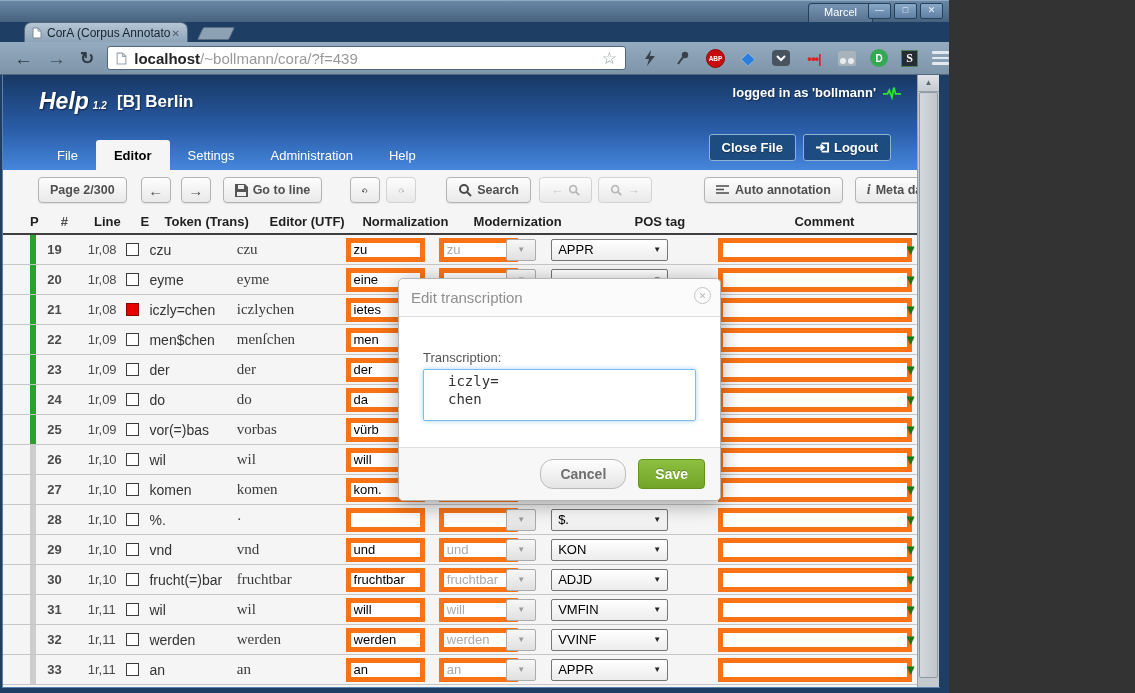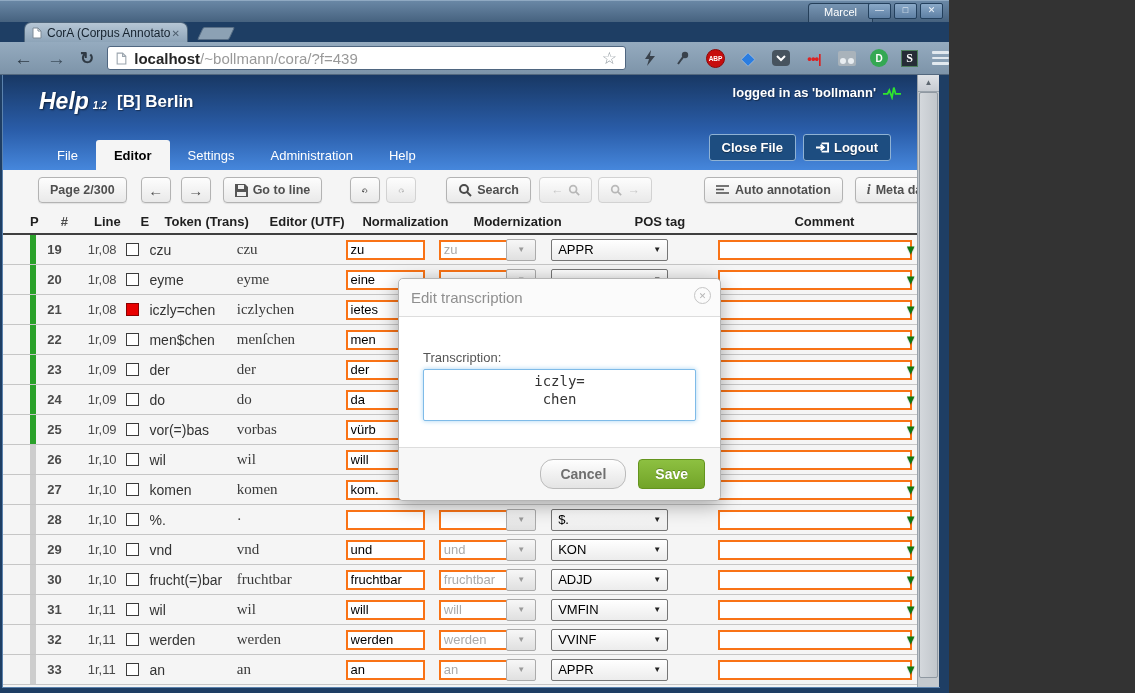--- a/index.html
+++ b/index.html
@@ -104,21 +104,21 @@
   .p-pending { background:#cdcdcd; }
   .c-num { width:26px; margin-left:6px; text-align:right; font-weight:bold; font-size:13px; color:#4a4a4a; }
   .c-line { width:46px; margin-left:26px; font-size:13px; color:#4a4a4a; }
   .c-e { width:15px; margin-left:4px; display:flex; }
   .checkbox { width:13px; height:13px; background:#fff; border:1px solid #3c3c3c; }
   .checkbox.error { background:#e80000; border-color:#8c0000; }
   .c-trans { width:105px; margin-left:10px; font-size:14px; color:#333; }
   .c-utf { width:95px; margin-left:8px; font-family:"Liberation Serif",serif; font-size:15px; color:#3a3a3a; }
   .c-norm { width:105px; margin-left:5px; }
   .c-mod { width:105px; margin-left:14px; }
-  .cell-input { width:100%; height:20px; border:2px solid #f97316; background:#fff; font-size:13px;
+  .cell-input { width:100%; height:20px; border:5px solid #f97316; background:#fff; font-size:13px;
     padding:7px 3px; color:#000; font-family:"Liberation Sans",sans-serif;margin-left:32px; }
   .cell-input::placeholder { color:#aaa; }
   .c-mini { margin-left:20px; }
   .mini-dd { width:30px; height:22px; border:1px solid #ababab; border-radius:2px;
     background:linear-gradient(#f7f7f7,#e0e0e0); color:#9b9b9b; font-size:8px; display:flex;
     align-items:center; justify-content:center; }
   .c-pos { width:117px; margin-left:15px; }
   .thead .c-pos { text-align:center; }
   .pos-select { width:117px; height:22px; border:1px solid #767676; border-radius:2px;
     background:linear-gradient(#fff,#ececec); display:flex; align-items:center;
@@ -134,21 +134,21 @@
   .modal-header { position:relative; padding:10px 12px; color:#8f8f8f; font-size:15px;
     background:#fbfbfb; border-bottom:1px solid #ddd; border-radius:5px 5px 0 0; }
   .modal-close { position:absolute; right:9px; top:8px; width:17px; height:17px; border:1px solid #c5c5c5;
     border-radius:50%; color:#b5b5b5; font-size:9px; display:flex; align-items:center; justify-content:center; }
   .modal-body { padding:16px 24px 22px; }
   .warning { margin-top:6px; color:#e60000; font-size:14px; }
   .warning b { font-weight:bold; }
   .field-label { margin-top:17px; margin-bottom:4px; color:#555; font-size:13px; }
   .modal textarea { width:100%; height:52px; border:1px solid #7fbbe8; box-shadow:0 0 5px #a8d4f2;
     border-radius:2px; font-family:"DejaVu Sans Mono",monospace; font-size:14px; color:#333;
-    padding:3px 24px; resize:none; line-height:1.25;text-align:center; }
+    padding:3px 24px; resize:none; line-height:1.25; }
   .modal-footer { background:#f7f7f7; border-top:1px solid #ddd; padding:11px 15px; display:flex;
     justify-content:flex-end; gap:12px; border-radius:0 0 5px 5px; }
   .btn-cancel { background:linear-gradient(#fefefe,#e4e4e4); border:1px solid #bbb; color:#6f6f6f;
     font-weight:bold; font-size:14px; padding:6px 19px; border-radius:13px; }
   .btn-save { background:linear-gradient(#8dc041,#72a428); border:1px solid #64941e; color:#fff;
     font-weight:bold; font-size:14px; padding:6px 16px; border-radius:4px; text-shadow:0 -1px 0 rgba(0,0,0,.25); }
 </style>
 </head>
 <body>
 

